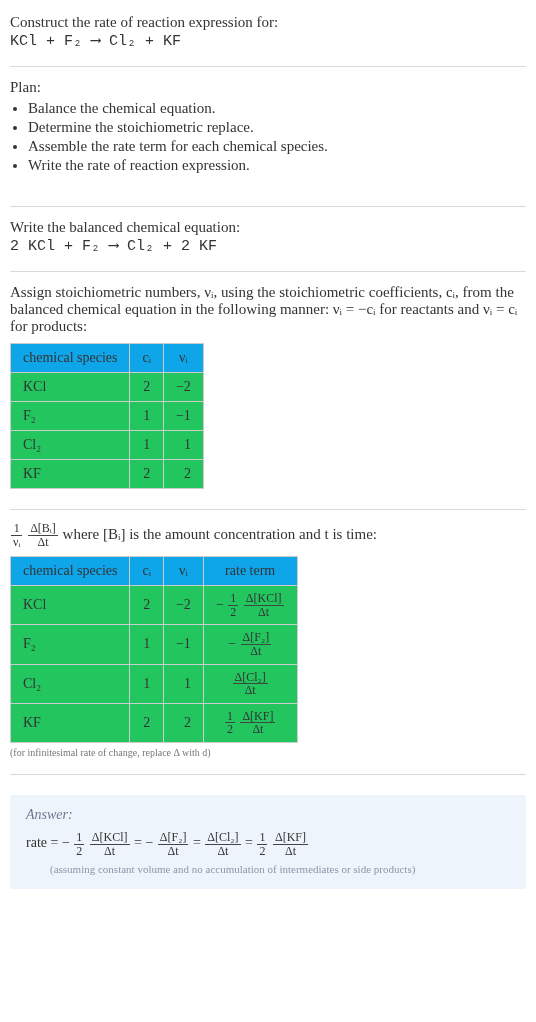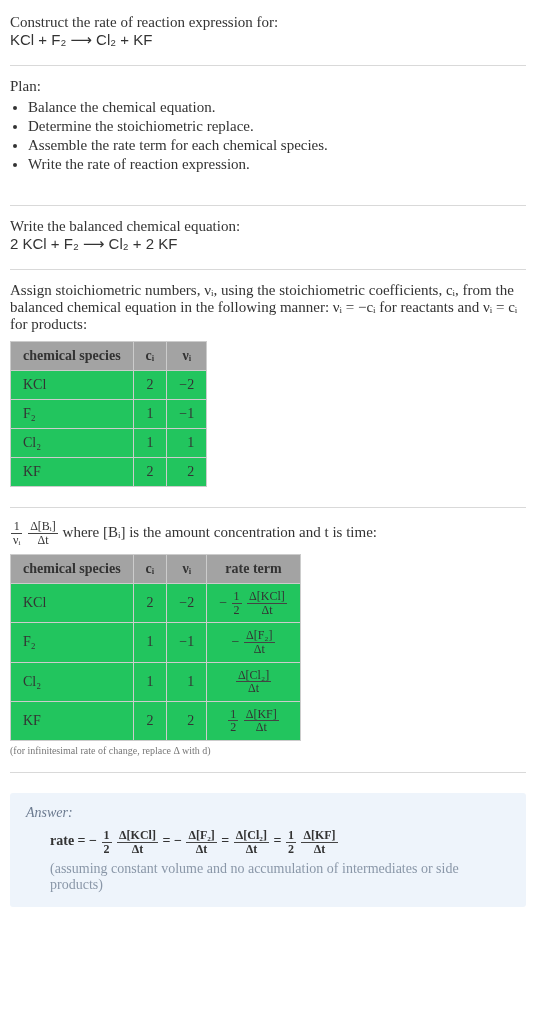--- a/index.html
+++ b/index.html
@@ -14,42 +14,42 @@
   }
   .section {
     padding: 6px 0 10px 0;
   }
   hr.sep {
     border: none;
     border-top: 1px solid #d9d9d9;
     margin: 6px 0;
   }
   .eq {
-    font-family: Liberation Sans, sans-serif;
+    font-family: Liberation Mono, monospace;
   }
   ul.plan {
     list-style: disc;
     margin: 4px 0 16px 18px;
     padding: 0;
   }
   ul.plan li { margin: 2px 0; }
   table.data {
     border-collapse: collapse;
     margin: 8px 0 4px 0;
     font-size: 14px;
   }
   table.data th, table.data td {
     border: 1px solid #ccc;
     padding: 6px 12px;
     text-align: center;
     background: #22c55e;
   }
   table.data th {
-    font-weight: bold;
-    background: #a3a3a3;
+    font-weight: normal;
+    background: #0ea5e9;
   }
   table.data td.left, table.data th.left { text-align: left; }
   table.data td.right { text-align: right; }
   .note {
     font-size: 10px;
     color: #777;
     margin-top: 2px;
   }
   .answer-box {
     background: #eef4fb;
@@ -57,26 +57,24 @@
     padding: 12px 16px 14px 16px;
     margin: 8px 0 4px 0;
   }
   .answer-box .label {
     color: #6b7a8f;
     font-size: 14px;
     margin-bottom: 8px;
     font-style: italic;
   }
   .answer-box .rate {
-    margin-left: 24px;
     font-size: 14px;
-    font-weight: bold;
   }
   .answer-box .assume {
-    font-size: 14px;
+    font-size: 11px;
     color: #8a97a8;
     margin: 6px 0 0 24px;
   }
   .frac {
     display: inline-block;
     vertical-align: middle;
     text-align: center;
     font-size: 12px;
     line-height: 1.05;
     margin: 0 1px;

